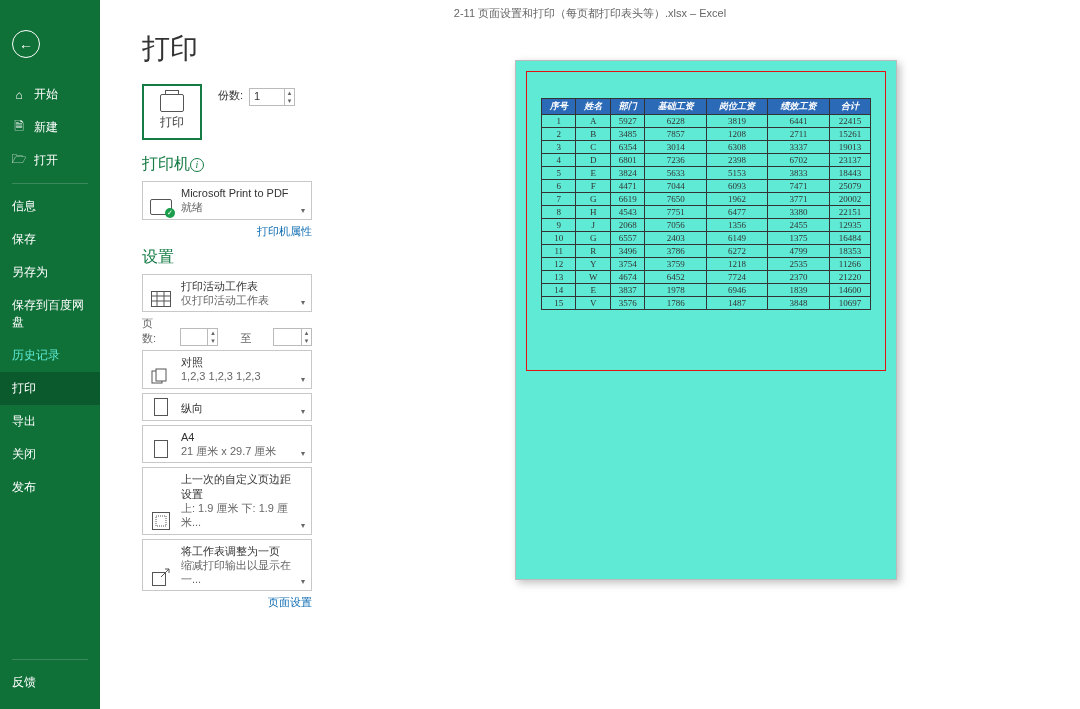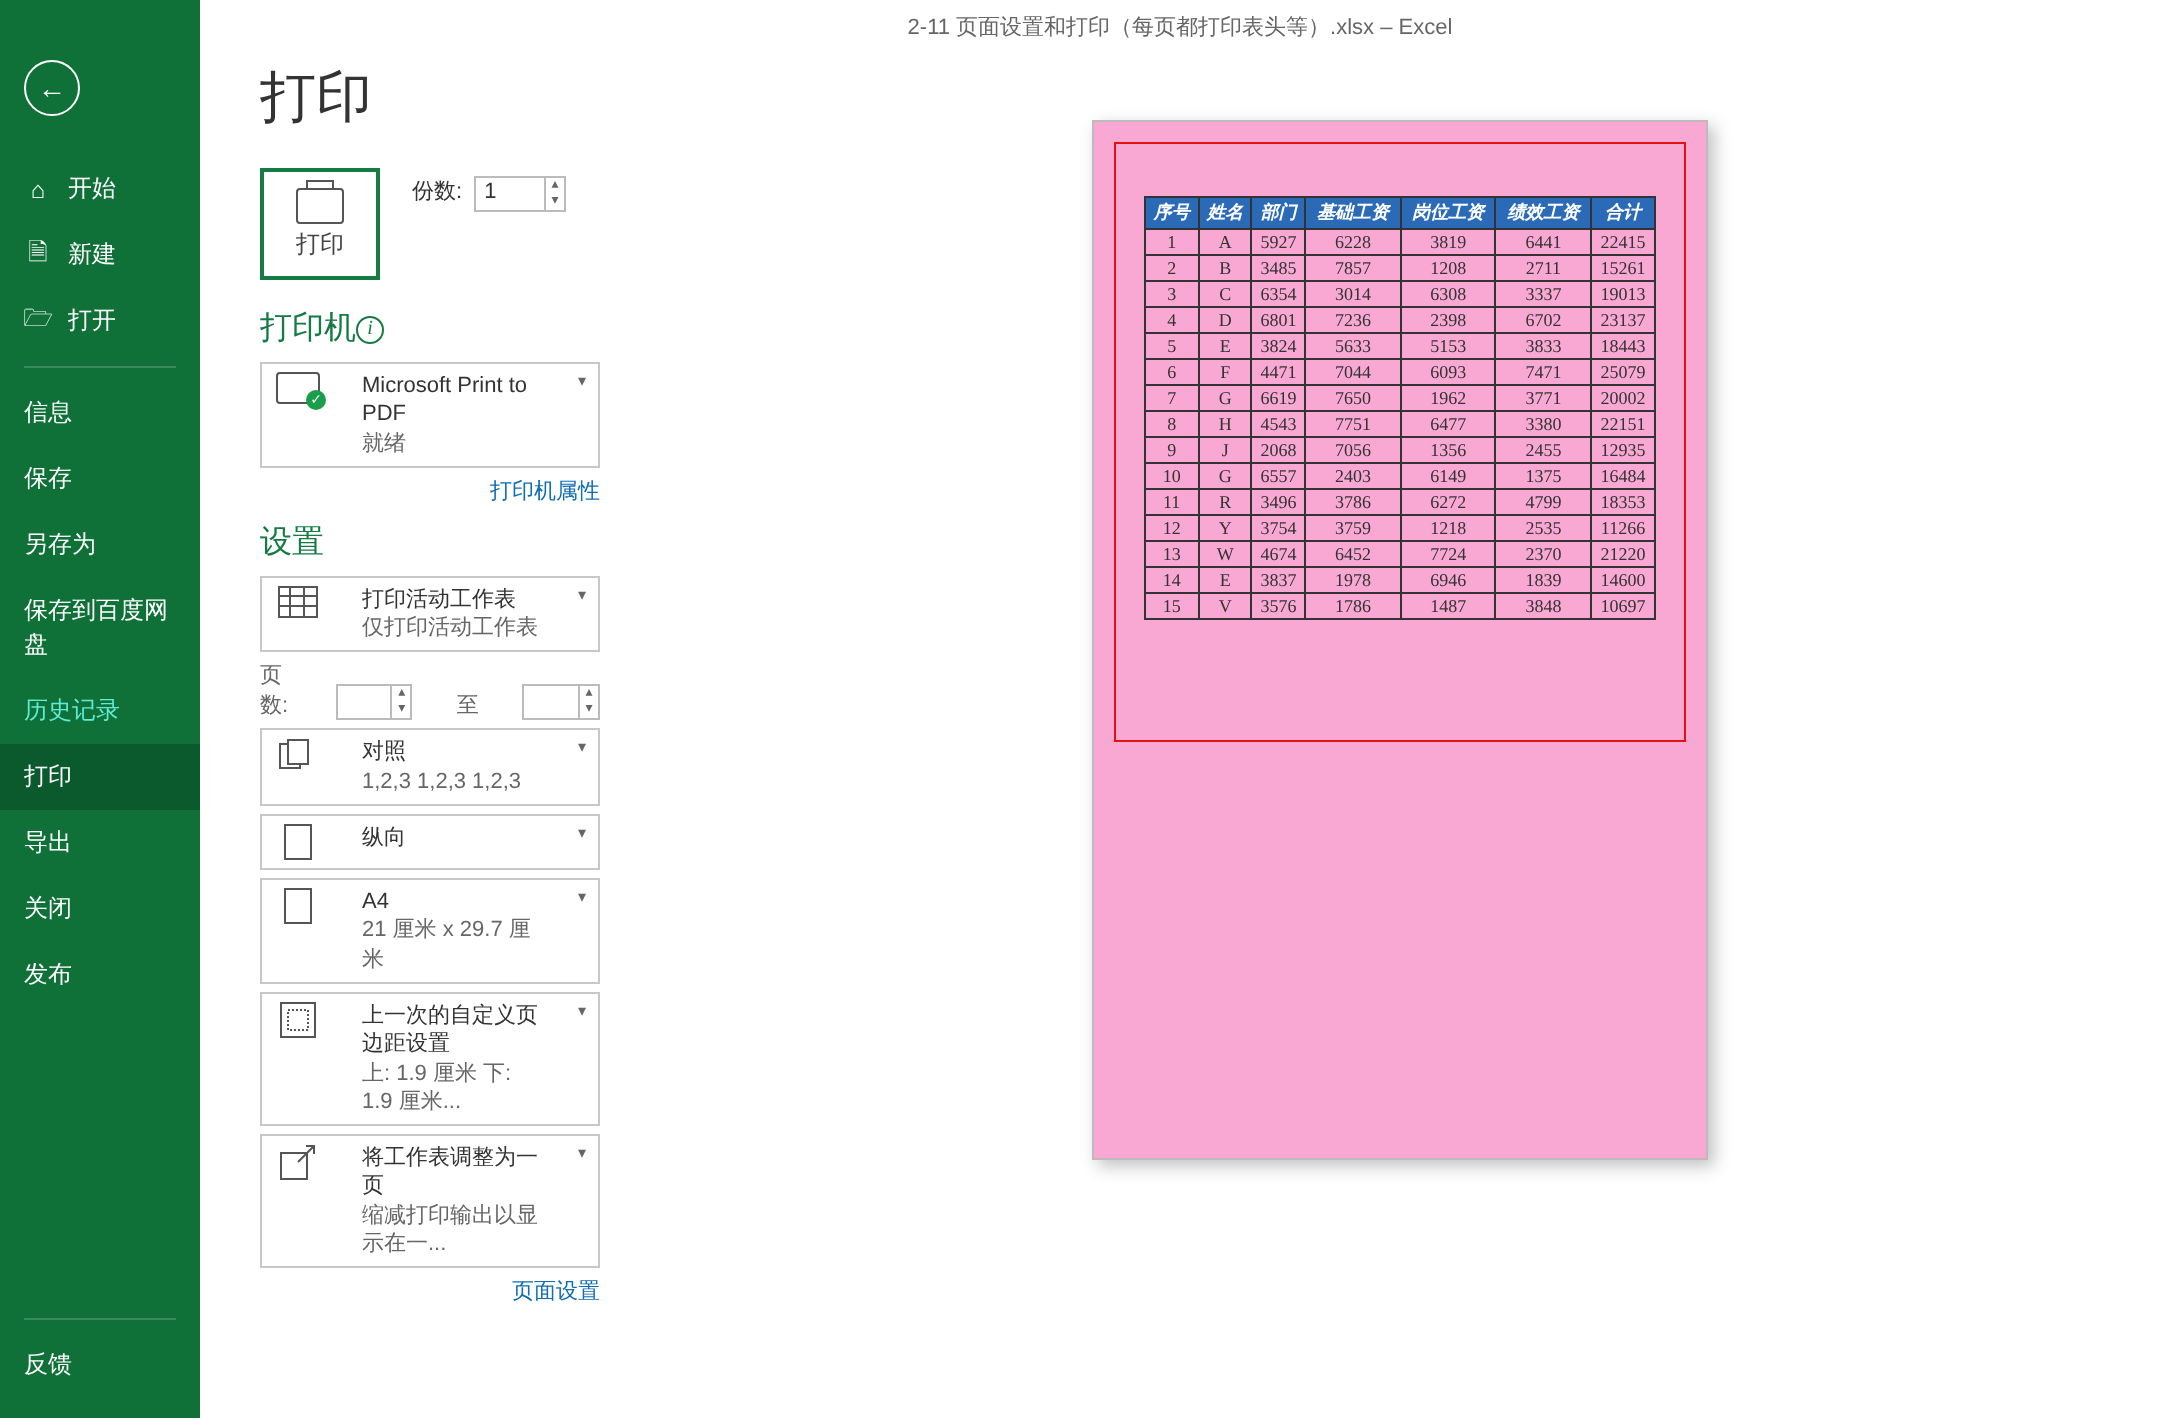--- a/index.html
+++ b/index.html
@@ -21,21 +21,21 @@
     padding:8px 12px; font-size:12px; color:#fff; cursor:pointer;
   }
   .sb-item.active { background:#0a5a2d; }
   .sb-item.disabled { color:#5eead4; }
   .sb-icon { width:14px; height:14px; display:inline-flex; align-items:center; justify-content:center; font-size:12px; }
   .sb-divider { height:1px; background:#3a8a5d; margin:6px 12px; }
   .sb-bottom { margin-top:auto; padding-bottom:10px; }
 
   
   .main {
-    flex:1; display:flex; position:relative;
+    flex:1; display:flex; position:relative;padding-left:12px;
   }
   .title-bar {
     position:absolute; top:0; left:0; right:0; height:22px;
     text-align:center; font-size:11px; color:#666; padding-top:6px;
   }
   .settings-col {
     width:220px; flex:0 0 220px; padding:30px 20px 20px 30px;
   }
   .page-heading {
     font-size:28px; font-weight:300; color:#333; margin-bottom:16px;
@@ -63,22 +63,22 @@
     padding-right:2px;
   }
   .info-i {
     width:14px; height:14px; border:1px solid #157b44; border-radius:50%;
     display:inline-flex; align-items:center; justify-content:center;
     font-size:10px; color:#157b44; font-style:italic; font-family:serif;
   }
 
   
   .dd {
-    border:1px solid #c8c8c8; display:flex; align-items:flex-start;
-    padding:4px 6px; position:relative; margin-bottom:4px; gap:20px;
+    border:1px solid #c8c8c8; display:flex; align-items:flex-end;
+    padding:4px 6px; position:relative; margin-bottom:4px; gap:8px;
     background:#fff; cursor:pointer;
   }
   .dd .dd-icon {
     width:24px; display:flex; align-items:center; justify-content:center;
     color:#555;
   }
   .dd .dd-text { flex:1; display:flex; flex-direction:column; font-size:11px; line-height:1.3; }
   .dd .dd-text .t2 { color:#666; }
   .dd .caret { font-size:8px; color:#666; }
 
@@ -94,23 +94,23 @@
 
   .page-inputs { display:flex; align-items:flex-end; gap:22px; font-size:11px; margin-bottom:4px; color:#666;}
   .page-inputs .spin { width:60px; }
 
   
   .preview-wrap {
     flex:1; display:flex; align-items:flex-start; justify-content:center;
     padding:60px 30px 30px 30px; position:relative;
   }
   .preview-page {
-    width:308px; height:520px; border:1px solid #bbb;
+    width:382px; height:520px; border:1px solid #bbb;
     box-shadow:3px 3px 8px rgba(0,0,0,0.25);
-    background:#f9a8d4; position:relative; padding:10px;
+    background:#5eead4; position:relative; padding:10px;
   }
   .preview-inner {
     border:1px solid #e31211; position:absolute; top:10px; left:10px; right:10px; height:300px;
     padding:26px 14px 14px 14px;
   }
   table.data {
     width:100%; border-collapse:collapse; font-size:9px; font-family: "SimSun", serif;
   }
   table.data th {
     background:#2b6ab7; color:#fff; font-weight:bold; font-style:italic;

